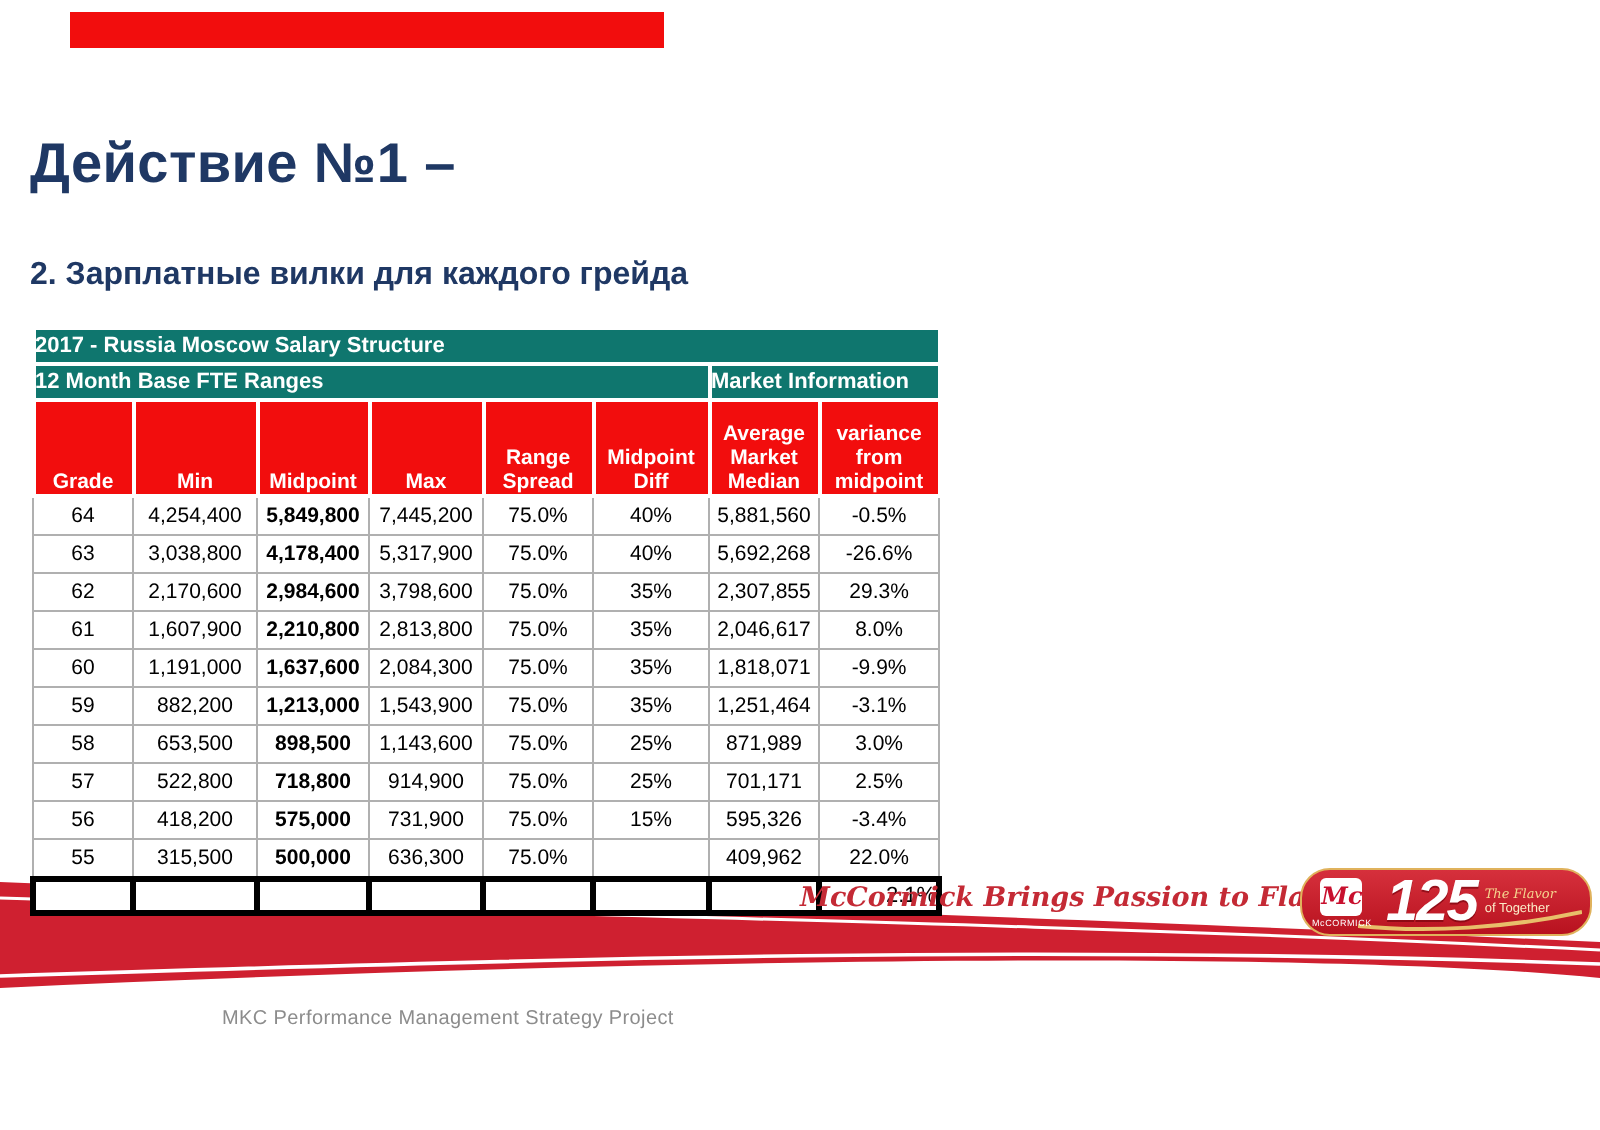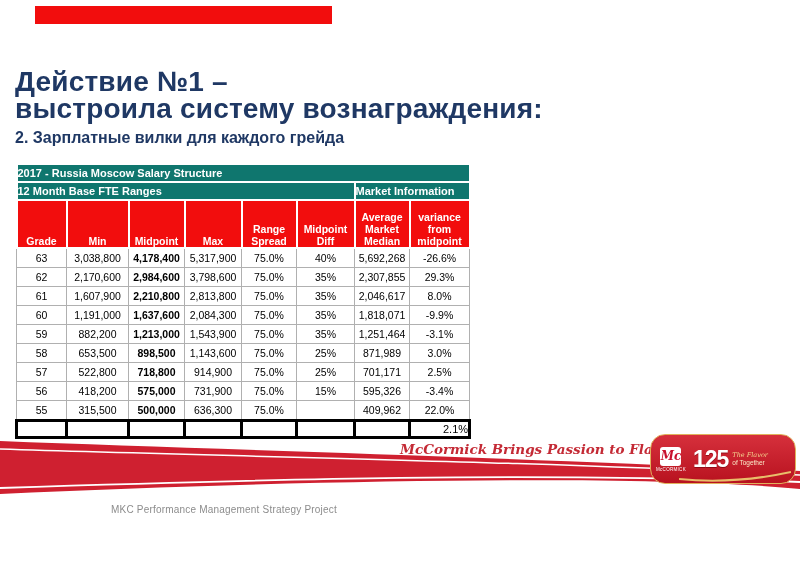--- a/index.html
+++ b/index.html
@@ -26,47 +26,47 @@
   .salary-table tbody td.mid{font-weight:bold;}
   .foot-row td{border:3px solid #000000;height:14px;font-size:11px;color:#000;background:#fff;}
   .foot-val{text-align:right;padding-right:4px;}
 
   .wave{position:absolute;left:0;top:430px;width:800px;height:90px;z-index:1;}
 
   .slogan{position:absolute;left:400px;top:441px;width:260px;z-index:3;
          font-family:"DejaVu Serif",serif;font-style:italic;font-weight:bold;
          font-size:13.5px;color:#C42A35;white-space:nowrap;}
 
-  .logo{position:absolute;left:650px;top:434px;width:146px;height:50px;z-index:3;
+  .logo{position:absolute;left:650px;top:434px;width:146px;height:34px;z-index:3;
         background:linear-gradient(#D6303C,#B8121F);border:1px solid #E0B25C;
         border-radius:15px;display:flex;align-items:center;box-sizing:border-box;}
   .mc-wrap{display:flex;flex-direction:column;align-items:center;margin-left:5px;z-index:2;}
   .mc-box{width:21px;height:19px;background:#fff;border-radius:3px;display:flex;
         align-items:center;justify-content:center;color:#C8102E;
         font-family:"DejaVu Serif",serif;font-style:italic;font-weight:bold;font-size:12px;}
   .mc-brand{font-size:4.5px;color:#fff;letter-spacing:.3px;margin-top:1px;}
-  .logo-125{font-size:23px;font-weight:bold;color:#fff;margin-left:7px;
+  .logo-125{font-size:29px;font-weight:bold;font-style:italic;color:#fff;margin-left:7px;
         letter-spacing:-1px;z-index:2;text-shadow:0 1px 0 rgba(110,0,10,.6);}
   .logo-tagline{display:flex;flex-direction:column;margin-left:4px;line-height:7px;z-index:2;justify-content:center;}
   .logo-tagline .tl1{font-family:"DejaVu Serif",serif;font-style:italic;
         font-size:6.5px;color:#F5D48E;}
   .logo-tagline .tl2{font-size:6.5px;color:#FBEBC8;}
   .logo-swoosh{position:absolute;left:28px;bottom:1px;width:112px;height:11px;z-index:1;}
 
   .project-label{position:absolute;left:90px;top:504px;font-size:10px;color:#8C8C8C;
         letter-spacing:.2px;z-index:3;margin-left:21px;}
 </style>
 </head>
 <body>
 
 <div class="slide">
 
   <div class="top-bar"></div>
 
-  <h1 class="title"><span>Действие №1 –</span><br><span>выстроила систему вознаграждения:</span></h1>
+  <h1 class="title"><span>Действие №1 –</span><br></h1>
 
   <h2 class="subtitle">2. Зарплатные вилки для каждого грейда</h2>
 
   <table class="salary-table">
     <colgroup>
       <col style="width:50px">
         <col style="width:62px">
         <col style="width:56px">
         <col style="width:57px">
       <col style="width:55px">
@@ -94,20 +94,30 @@
           <th class="t-col">Average
 Market
 Median</th>
           <th class="t-col">variance
 from
 midpoint</th>
         </tr>
     </thead>
     <tbody id="table-body">
         <tr>
+          <td>64</td>
+          <td>4,254,400</td>
+          <td class="mid">5,849,800</td>
+          <td>7,445,200</td>
+          <td>75.0%</td>
+          <td>40%</td>
+          <td>5,881,560</td>
+          <td>-0.5%</td>
+        </tr>
+        <tr>
           <td>63</td>
           <td>3,038,800</td>
           <td class="mid">4,178,400</td>
           <td>5,317,900</td>
           <td>75.0%</td>
           <td>40%</td>
           <td>5,692,268</td>
           <td>-26.6%</td>
         </tr>
         <tr>

